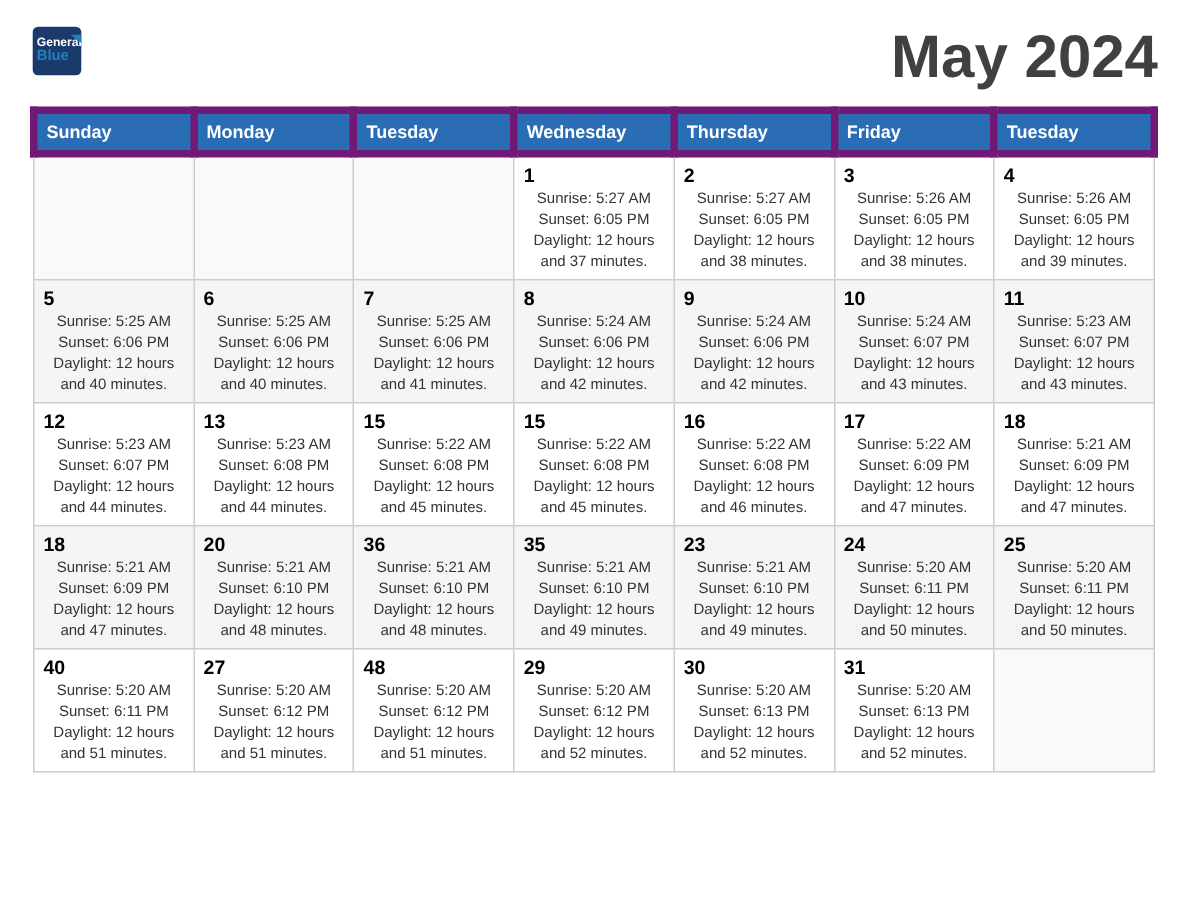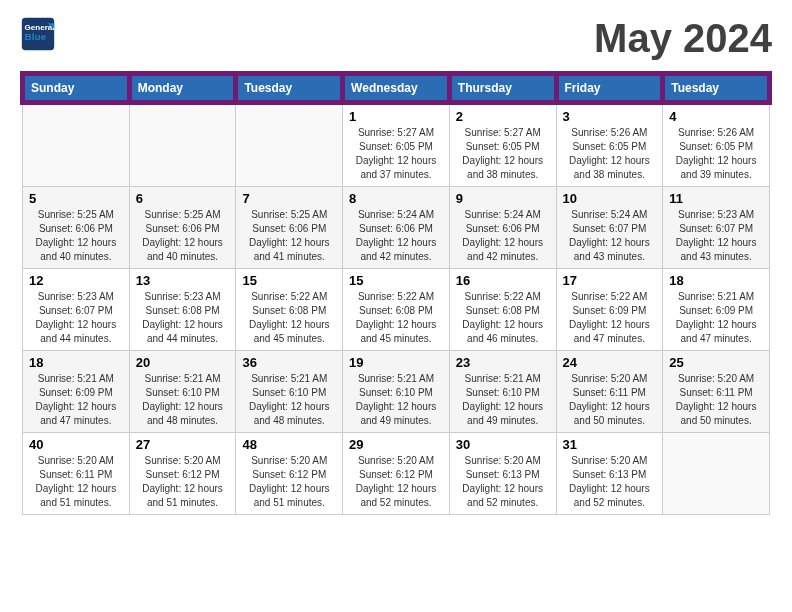--- a/index.html
+++ b/index.html
@@ -256,21 +256,21 @@
 and 48 minutes.</div>
         </td>
         <td>
           <div class="day-number">36</div>
           <div class="day-info" style="white-space: pre-line;">Sunrise: 5:21 AM
 Sunset: 6:10 PM
 Daylight: 12 hours
 and 48 minutes.</div>
         </td>
         <td>
-          <div class="day-number">19</div>
+          <div class="day-number">35</div>
           <div class="day-info" style="white-space: pre-line;">Sunrise: 5:21 AM
 Sunset: 6:10 PM
 Daylight: 12 hours
 and 49 minutes.</div>
         </td>
         <td>
           <div class="day-number">23</div>
           <div class="day-info" style="white-space: pre-line;">Sunrise: 5:21 AM
 Sunset: 6:10 PM
 Daylight: 12 hours

